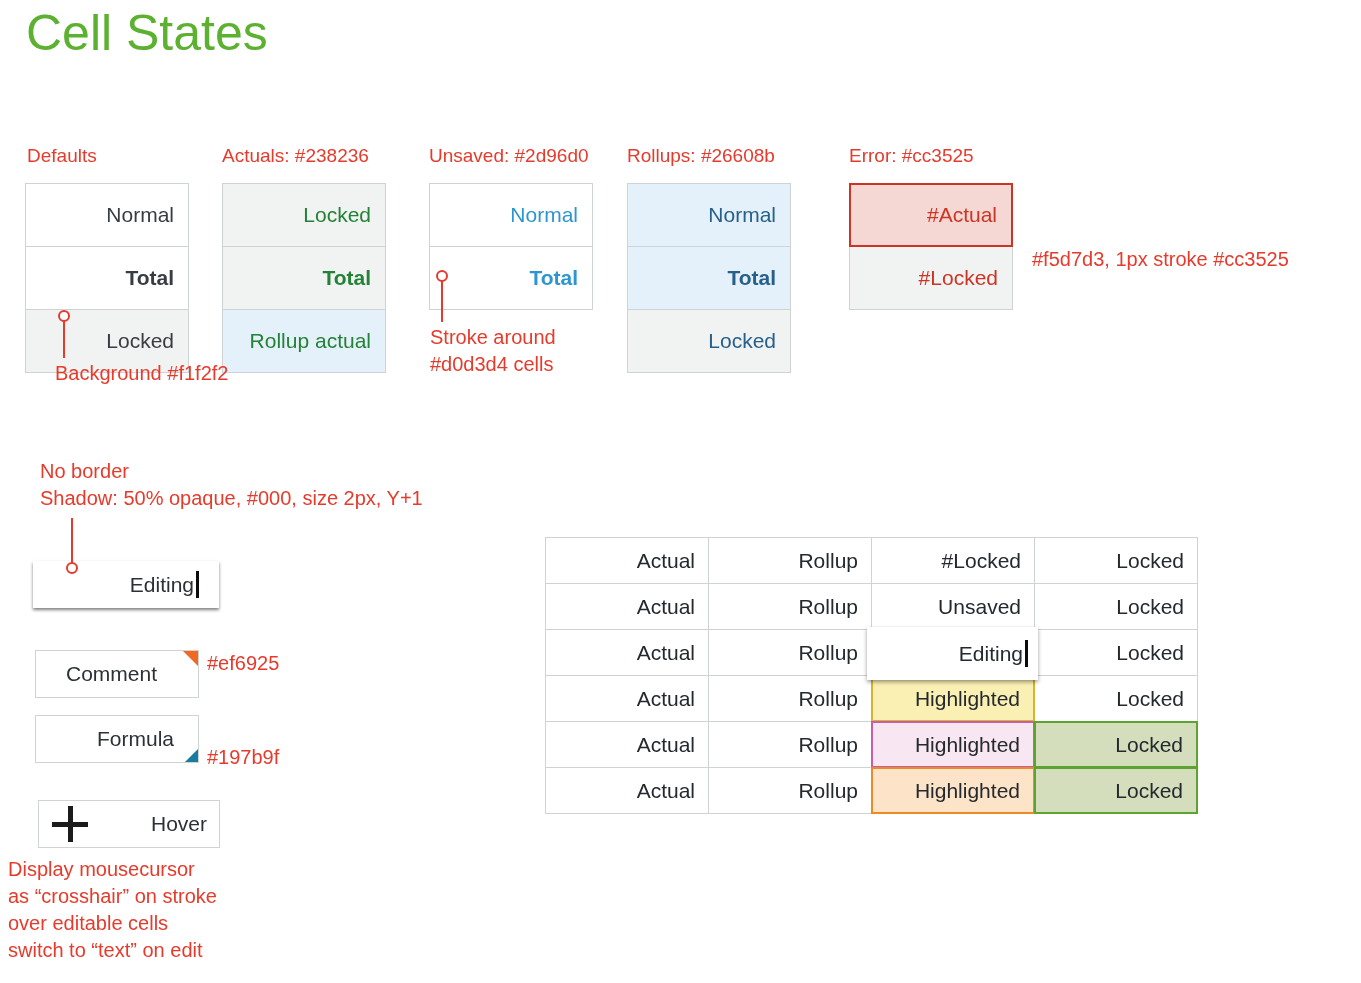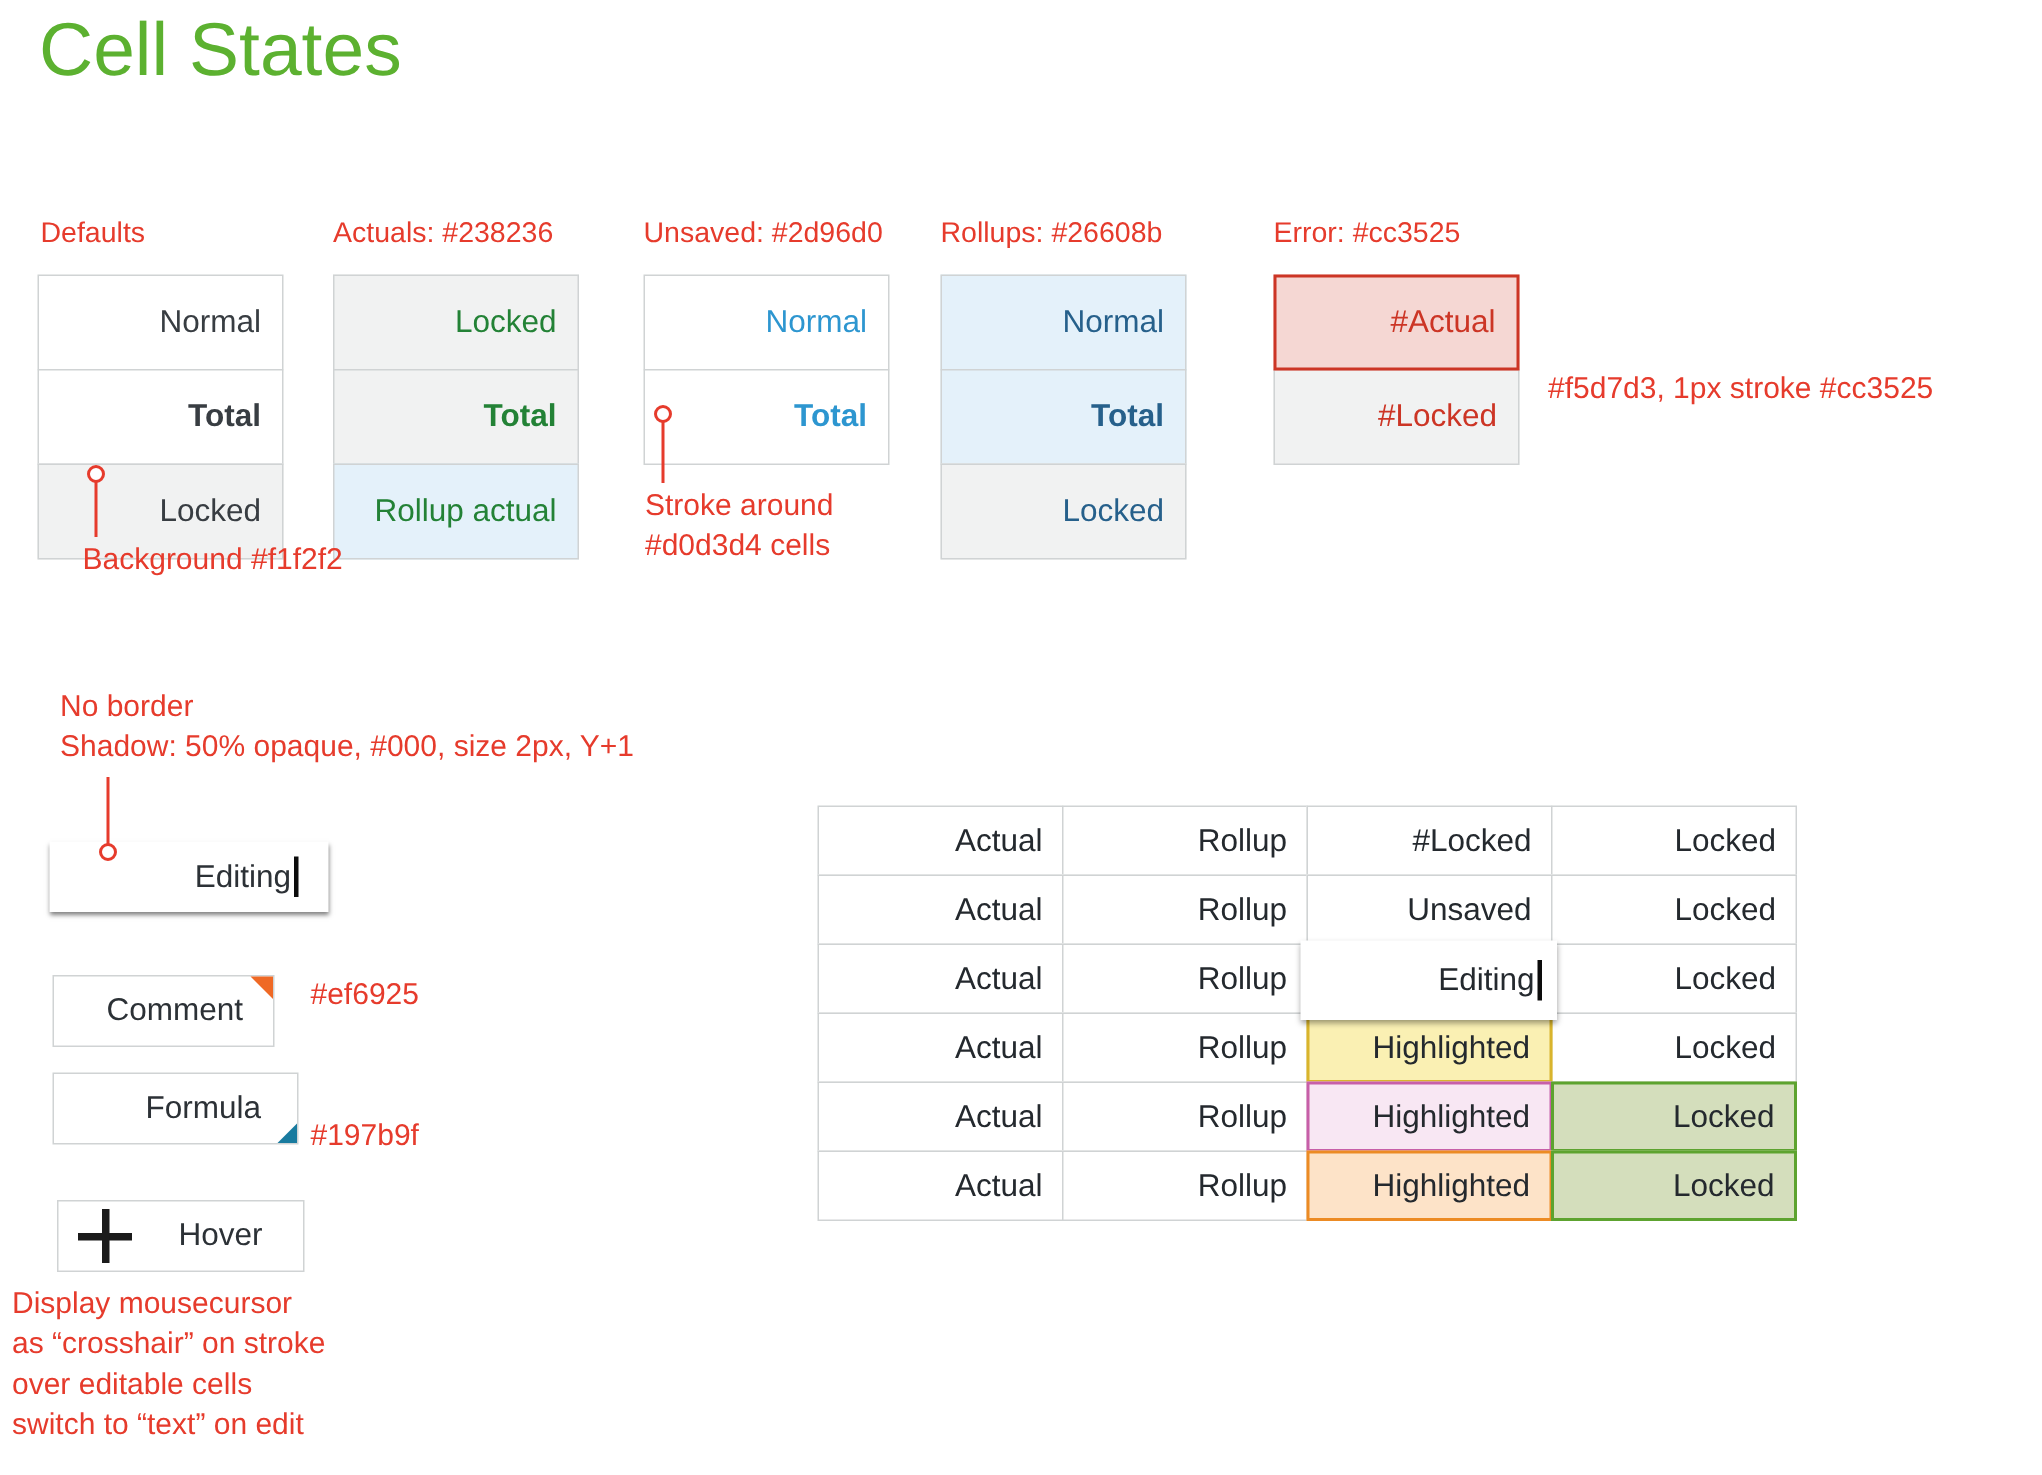--- a/index.html
+++ b/index.html
@@ -35,23 +35,23 @@
   .callout-circle{position:absolute;width:12px;height:12px;border:2px solid var(--red);
     border-radius:50%;background:#fff;box-sizing:border-box;z-index:5;}
   .callout-line{position:absolute;width:2px;background:var(--red);z-index:4;}
   
   #editing-sample{position:absolute;left:33px;top:561px;width:166px;height:47px;background:#fff;
     box-shadow:0 2px 3px rgba(0,0,0,0.5);display:flex;align-items:center;justify-content:flex-end;
     padding-right:20px;font-size:21px;color:#2c3136;}
   .caret{display:inline-block;width:3px;height:27px;background:#0c0c0c;margin-left:2px;}
   .sample-cell{position:absolute;box-sizing:border-box;border:1px solid var(--stroke);background:#fff;
     display:flex;align-items:center;justify-content:flex-end;font-size:21px;color:#2c3136;}
-  #comment-sample{left:35px;top:650px;width:148px;height:48px;padding-right:20px;}
+  #comment-sample{left:35px;top:650px;width:164px;height:48px;padding-right:41px;}
   #formula-sample{left:35px;top:715px;width:164px;height:48px;padding-right:24px;}
-  #hover-sample{left:38px;top:800px;width:165px;height:48px;padding-right:27px;}
+  #hover-sample{left:38px;top:800px;width:182px;height:48px;padding-right:12px;}
   .tri-comment{position:absolute;top:0;right:0;width:0;height:0;
     border-top:15px solid #ef6925;border-left:15px solid transparent;}
   .tri-formula{position:absolute;bottom:0;right:0;width:0;height:0;
     border-bottom:13px solid #197b9f;border-left:13px solid transparent;}
   .plus{position:absolute;left:13px;top:50%;transform:translateY(-50%);width:36px;height:36px;}
   .plus::before{content:"";position:absolute;left:0;top:50%;margin-top:-2.5px;width:36px;height:5px;background:#1b1b1b;}
   .plus::after{content:"";position:absolute;top:0;left:50%;margin-left:-2.5px;width:5px;height:36px;background:#1b1b1b;}
   
   #matrix{position:absolute;left:545px;top:537px;}
   .mrow{display:flex;border-radius:12px;}

